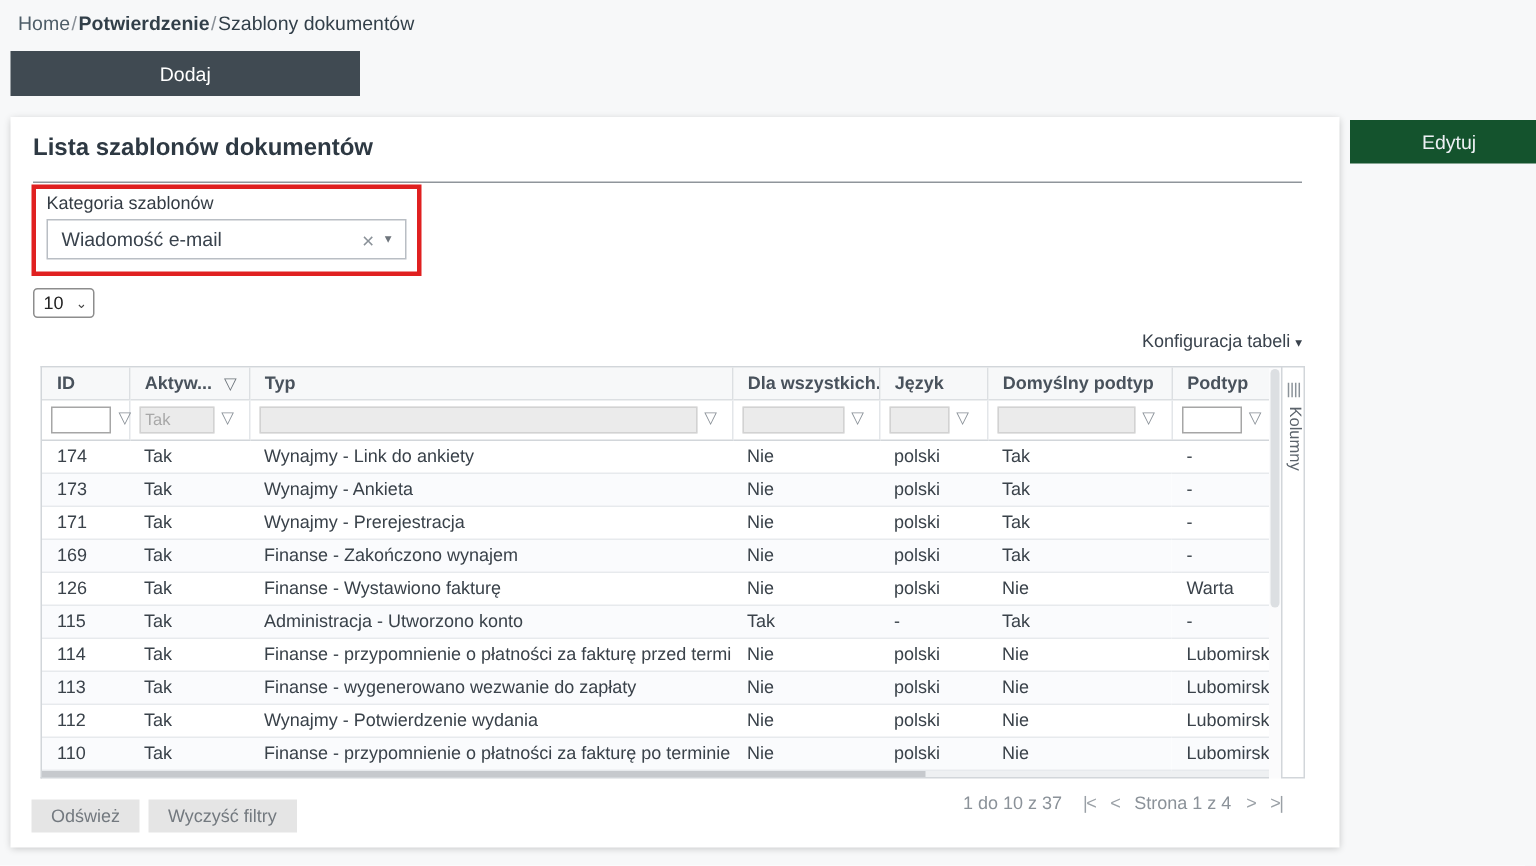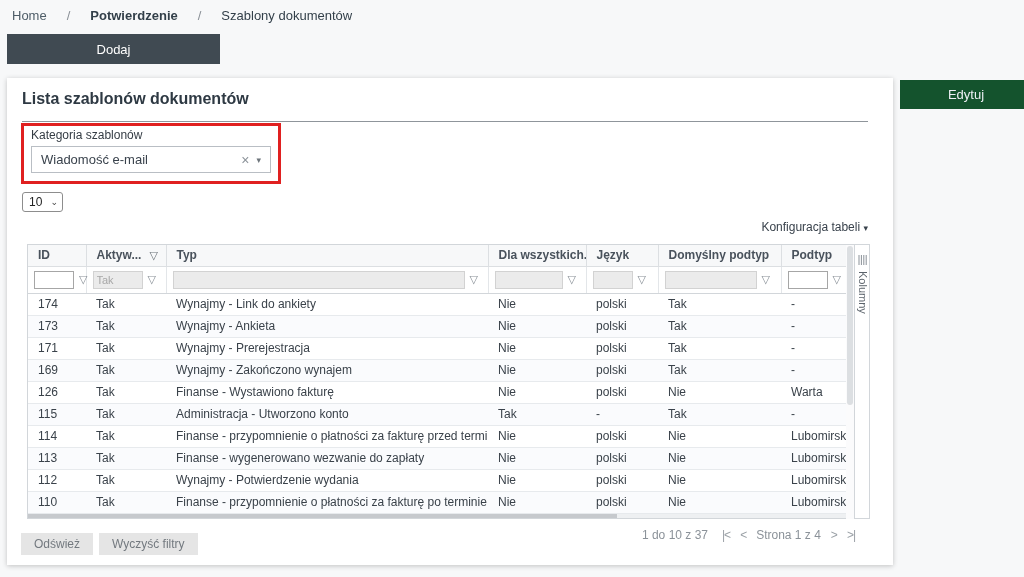--- a/index.html
+++ b/index.html
@@ -5,28 +5,28 @@
   * { margin:0; padding:0; box-sizing:border-box; }
   html,body { width:1024px; height:577px; }
   body {
     font-family:"Liberation Sans","DejaVu Sans",sans-serif;
     background:#f7f8f9;
     position:relative;
     overflow:hidden;
     color:#39424c;
   }
   
-  .breadcrumb { position:absolute; top:8px; left:12px; font-size:13px; display:flex; gap:20px; align-items:center; }
+  .breadcrumb { position:absolute; top:8px; left:12px; font-size:13px; display:flex; gap:1px; align-items:center; }
   .crumb-home { color:#4e5d68; cursor:pointer; }
   .crumb-sep { color:#8a9097; }
   .crumb-strong { color:#323f49; font-weight:bold; }
   .crumb-current { color:#323f49; }
   
   .btn-dodaj {
-    position:absolute; top:34px; left:7px; width:213px; height:30px;
+    position:absolute; top:34px; left:7px; width:233px; height:30px;
     background:#404a52; color:#fff; font-size:13px; border:none;
     display:flex; align-items:center; justify-content:center; cursor:pointer;
   }
   .btn-edytuj {
     position:absolute; top:80px; left:900px; width:132px; height:29px;
     background:#14532d; color:#edf0f4; font-size:13px; border:none;
     display:flex; align-items:center; justify-content:center;
   }
   
   .card {
@@ -247,21 +247,21 @@
               <td>Tak</td>
               <td>Wynajmy - Prerejestracja</td>
               <td>Nie</td>
               <td>polski</td>
               <td>Tak</td>
               <td>-</td>
             </tr>
             <tr>
               <td>169</td>
               <td>Tak</td>
-              <td>Wynajmy - Zakończono wynajem</td>
+              <td>Finanse - Zakończono wynajem</td>
               <td>Nie</td>
               <td>polski</td>
               <td>Tak</td>
               <td>-</td>
             </tr>
             <tr>
               <td>126</td>
               <td>Tak</td>
               <td>Finanse - Wystawiono fakturę</td>
               <td>Nie</td>

